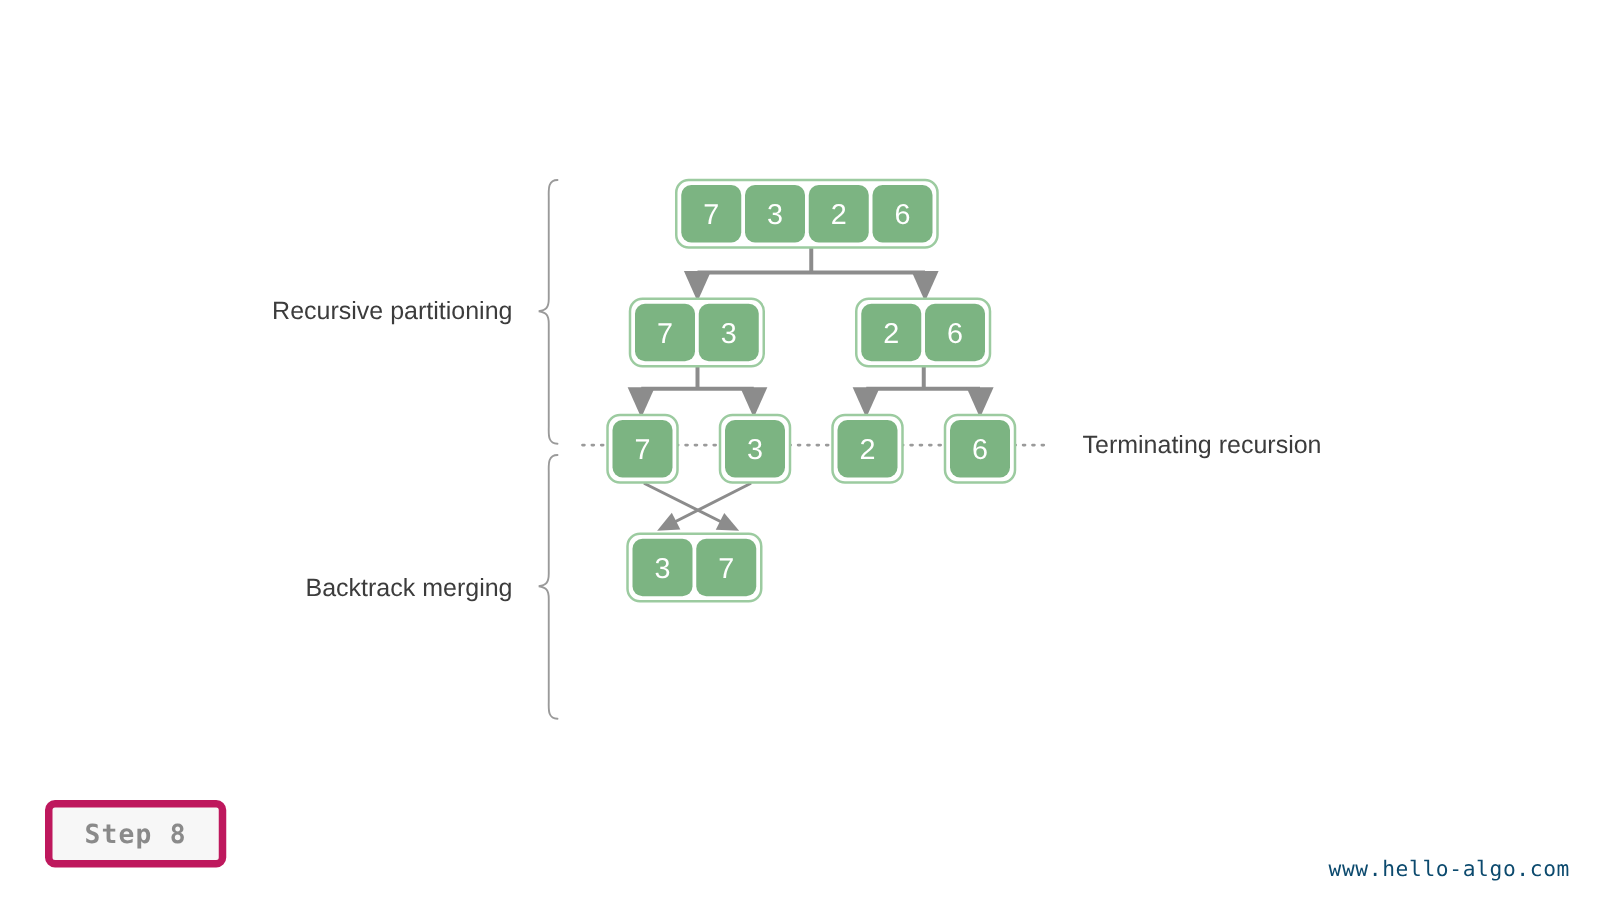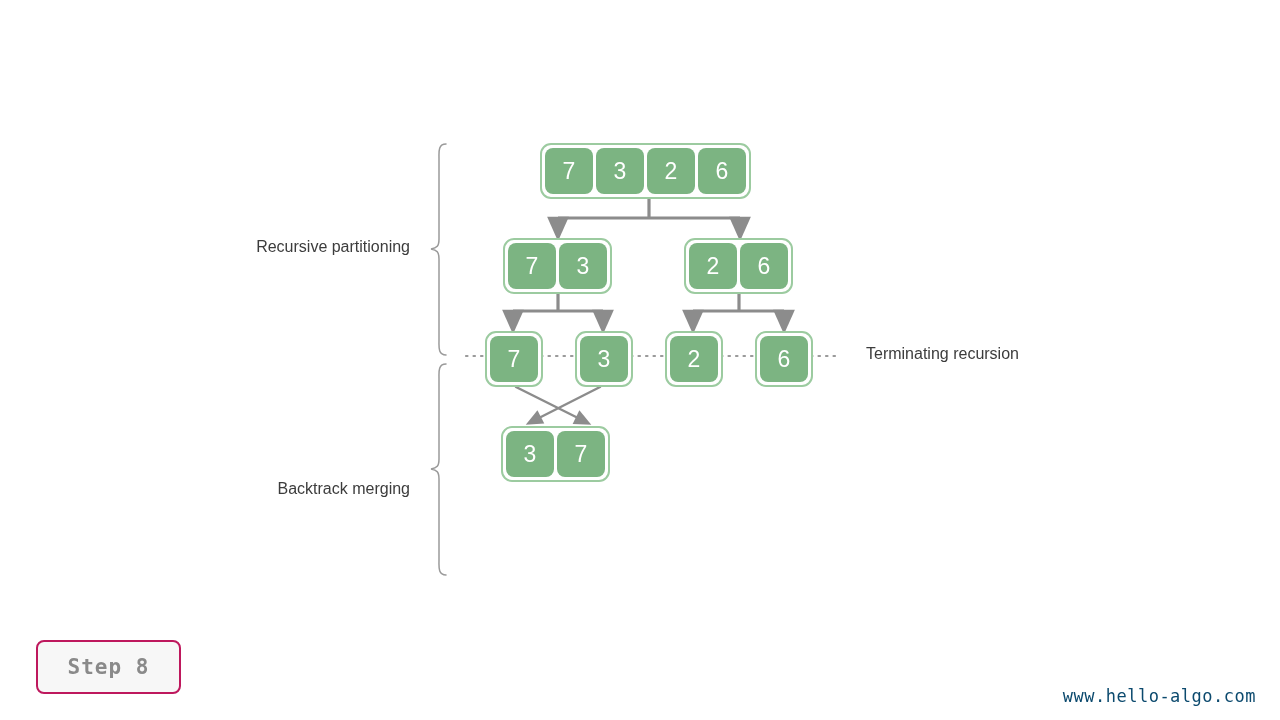--- a/index.html
+++ b/index.html
@@ -55,39 +55,39 @@
     line-height: 46px;
     text-align: center;
     font-family: "Liberation Sans", sans-serif;
     font-weight: 400;
     user-select: none;
   }
 
   
   .side-label {
     position: absolute;
-    font-size: 16px;
+    font-size: 20px;
     color: #3c3c3c;
     font-family: "Liberation Sans", sans-serif;
     white-space: nowrap;
   }
   .side-label.right-aligned {
     text-align: right;
   }
 
   
   #step-badge {
     position: absolute;
     left: 36px;
     top: 640px;
     width: 145px;
     height: 54px;
     box-sizing: border-box;
     background: #f7f7f7;
-    border: 2px solid #be185d;
+    border: 6px solid #be185d;
     border-radius: 8px;
     color: #8a8a8a;
     font-family: "DejaVu Sans Mono", monospace;
     font-weight: bold;
     font-size: 21px;
     letter-spacing: 1px;
     display: flex;
     align-items: center;
     justify-content: center;
     user-select: none;
@@ -201,21 +201,21 @@
     <div class="cell">6</div>
   </div>
 
   <div class="array-group" style="left:501px; top:426px;">
     <div class="cell">3</div>
     <div class="cell">7</div>
   </div>
 
   <div class="side-label right-aligned" style="left:20px; top:238px; width:390px;">Recursive partitioning</div>
 
-  <div class="side-label right-aligned" style="left:20px; top:480px; width:390px;">Backtrack merging</div>
+  <div class="side-label right-aligned" style="left:20px; top:460px; width:390px;">Backtrack merging</div>
 
   <div class="side-label" style="left:866px; top:345px;">Terminating recursion</div>
 
   <div id="step-badge">Step 8</div>
 
   <div id="watermark">www.hello-algo.com</div>
 
 </div>
 
 </body></html>

